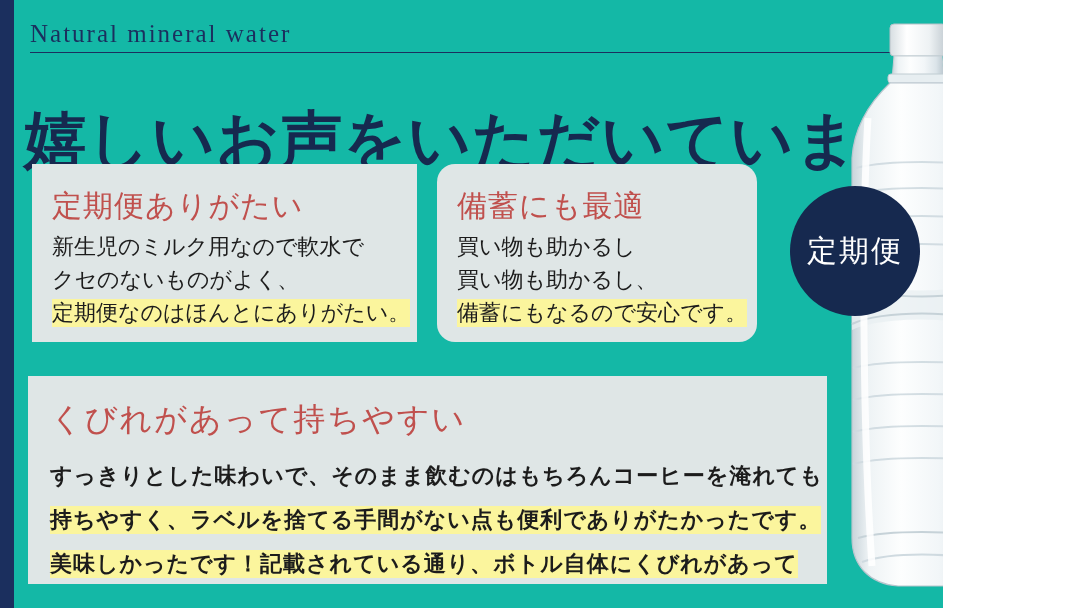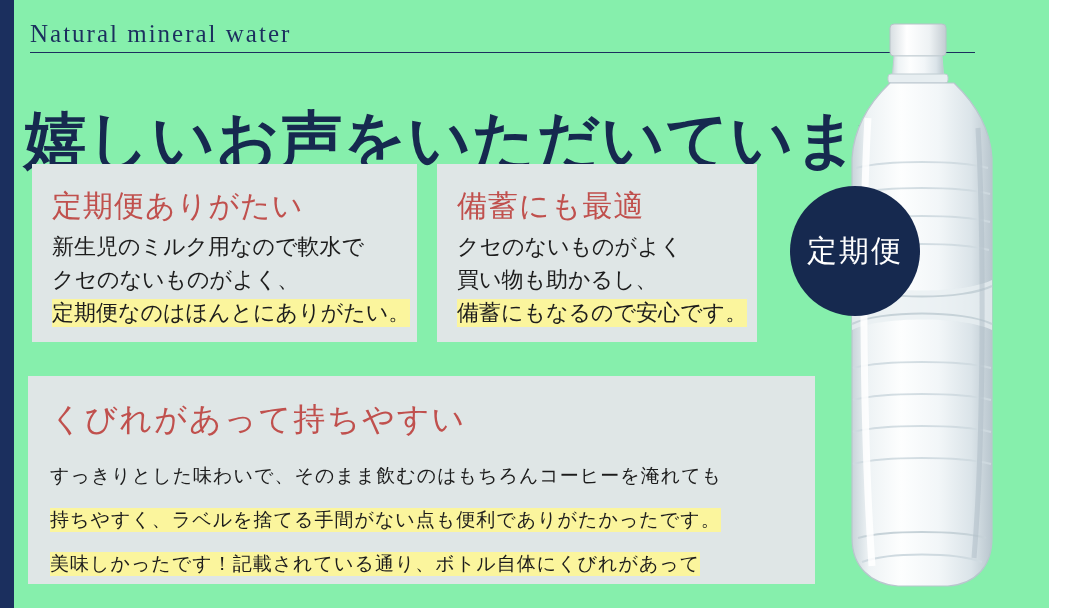--- a/index.html
+++ b/index.html
@@ -8,23 +8,23 @@
   }
   body {
     width: 1080px;
     height: 608px;
     overflow: hidden;
     font-family: "Liberation Sans", sans-serif;
     background: #ffffff;
   }
   #page {
     position: relative;
-    width: 1049px;
+    width: 943px;
     height: 608px;
-    background: #86efac;
+    background: #14b8a6;
     overflow: hidden;
   }
   
   .left-bar {
     position: absolute;
     left: 0;
     top: 0;
     width: 14px;
     height: 608px;
     background: #1b2f5e;
@@ -59,22 +59,22 @@
     color: #16294f;
     white-space: nowrap;
     letter-spacing: 1px;
   }
   
   .card {
     position: absolute;
     background: #dfe6e6;
   }
   .card-1 { left: 32px;  top: 164px; width: 385px; height: 178px; }
-  .card-2 { left: 437px; top: 164px; width: 320px; height: 178px; }
-  .card-3 { left: 28px;  top: 376px; width: 787px; height: 208px; }
+  .card-2 { left: 437px; top: 164px; width: 320px; height: 178px; border-radius: 18px; }
+  .card-3 { left: 28px;  top: 376px; width: 787px; height: 208px; padding-left: 12px; }
 
   .card-title {
     font-family: "Liberation Serif", serif;
     color: #c0504d;
     white-space: nowrap;
   }
   .card-1 .card-title,
   .card-2 .card-title {
     position: absolute;
     left: 20px;
@@ -97,23 +97,24 @@
   .card-1 .card-body,
   .card-2 .card-body {
     left: 20px;
     top: 66px;
     font-size: 22px;
     line-height: 33px;
   }
   .card-3 .card-body {
     left: 22px;
     top: 78px;
-    font-size: 19px;
+    font-size: 22px;
     line-height: 44px;
     letter-spacing: 1px;
+    font-weight: bold;
   }
   .line { white-space: nowrap; }
   .hl {
     background: #fbf59d;
     padding: 1px 0 2px 0;
   }
   
   .badge {
     position: absolute;
     left: 790px;
@@ -163,21 +164,21 @@
     <div class="card-body">
       <div class="line"><span>新生児のミルク用なので軟水で</span></div>
       <div class="line"><span>クセのないものがよく、</span></div>
       <div class="line"><span class="hl">定期便なのはほんとにありがたい。</span></div>
     </div>
   </div>
 
   <div class="card card-2">
     <div class="card-title">備蓄にも最適</div>
     <div class="card-body">
-      <div class="line"><span>クセのないものがよく</span></div>
+      <div class="line"><span>買い物も助かるし</span></div>
       <div class="line"><span>買い物も助かるし、</span></div>
       <div class="line"><span class="hl">備蓄にもなるので安心です。</span></div>
     </div>
   </div>
 
   <div class="card card-3">
     <div class="card-title">くびれがあって持ちやすい</div>
     <div class="card-body">
       <div class="line"><span>すっきりとした味わいで、そのまま飲むのはもちろんコーヒーを淹れても</span></div>
       <div class="line"><span class="hl">持ちやすく、ラベルを捨てる手間がない点も便利でありがたかったです。</span></div>

